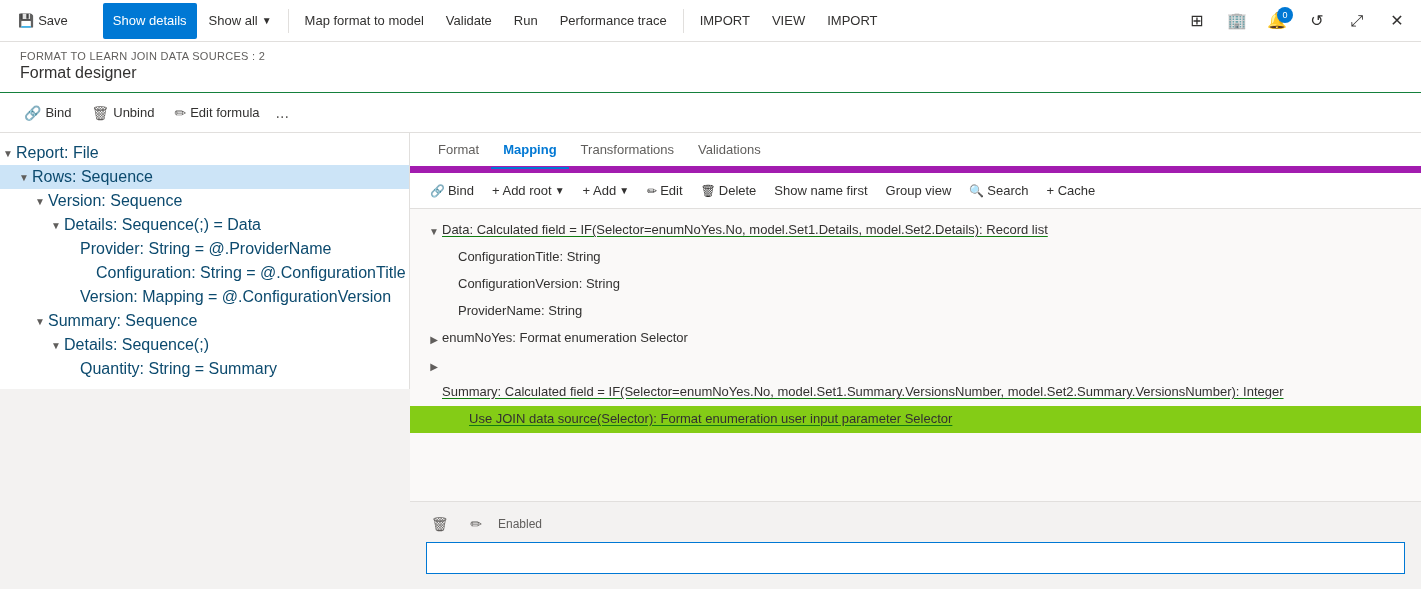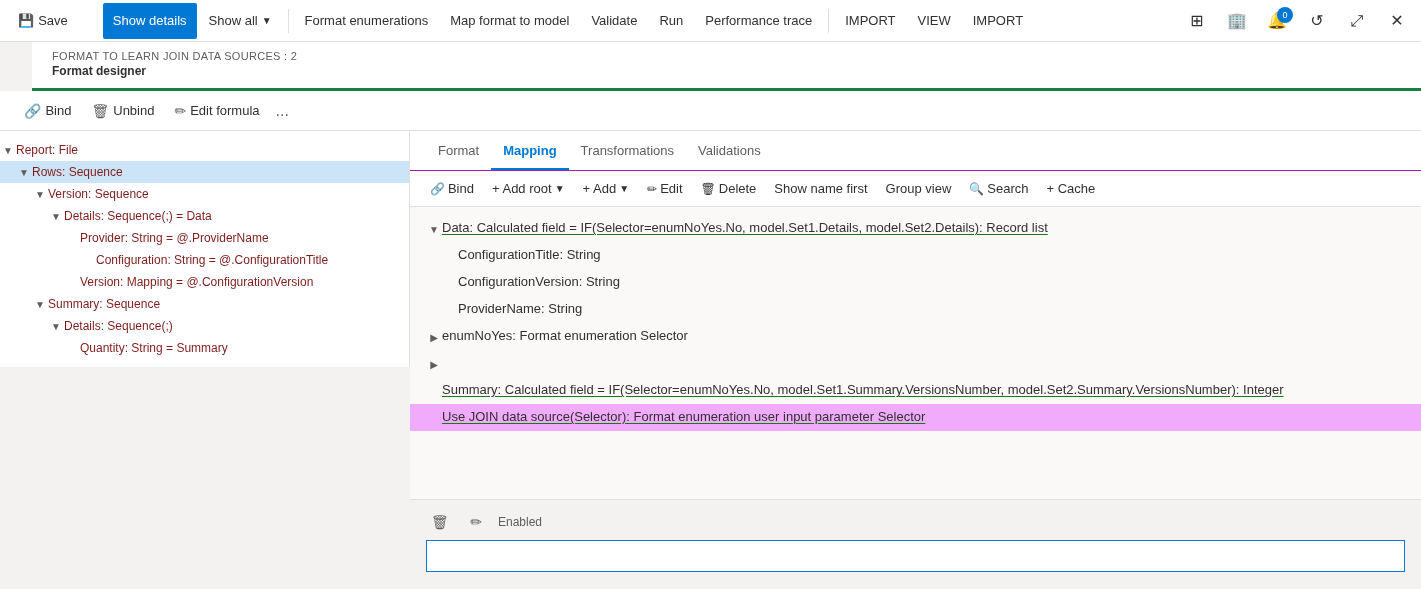--- a/index.html
+++ b/index.html
@@ -57,33 +57,32 @@
       display: flex;
       align-items: center;
       justify-content: center;
       position: relative;
     }
 
     
     .page-header {
       background: #fff;
       padding: 8px 20px 10px 20px;
-      border-bottom: 3px solid #15803d;
-      margin-left: 32px;
+      border-bottom: 1px solid #15803d;
     }
     .breadcrumb {
       font-size: 11px;
       color: #605e5c;
       text-transform: uppercase;
       letter-spacing: 0.3px;
       margin-bottom: 2px;
     }
     .page-title {
-      font-size: 12px;
-      font-weight: 700;
+      font-size: 16px;
+      font-weight: 400;
       color: #323130;
     }
 
     
     .toolbar {
       display: flex;
       align-items: center;
       background: #fff;
       padding: 0 16px;
       height: 40px;
@@ -137,39 +136,39 @@
       width: 16px;
       height: 16px;
       display: flex;
       align-items: center;
       justify-content: center;
       font-size: 10px;
       color: #605e5c;
       flex-shrink: 0;
     }
     .tree-label {
-      font-size: 12px;
-      color: #7f1d1d;
+      font-size: 16px;
+      color: #0c4a6e;
     }
 
     
     .right-panel {
       flex: 1;
       background: #faf9f8;
       display: flex;
       flex-direction: column;
       overflow: hidden;
     }
 
     
     .tabs {
       display: flex;
       align-items: center;
       background: #fff;
-      border-bottom: 1px solid #a21caf;
+      border-bottom: 7px solid #a21caf;
       padding: 0 16px;
       height: 40px;
     }
     .tab {
       padding: 0 12px;
       height: 38px;
       display: flex;
       align-items: center;
       font-size: 13px;
       color: #605e5c;
@@ -213,21 +212,21 @@
       overflow-y: auto;
       padding: 8px 0;
       background: #faf9f8;
     }
     .data-item {
       display: flex;
       align-items: flex-start;
       padding: 3px 8px 3px 0;
       cursor: pointer;
     }
-    .data-item.selected { background: #f0abfc; }
+    .data-item.selected { background: #84cc16; gap: 27px; }
     .data-item .toggle {
       width: 16px;
       height: 20px;
       display: flex;
       align-items: center;
       justify-content: center;
       font-size: 10px;
       color: #605e5c;
       flex-shrink: 0;
       margin-top: 1px;
@@ -304,23 +303,20 @@
     <span>Save</span>
   </button>
   <button class="top-bar-btn active">
     <span>Show details</span>
   </button>
   <button class="top-bar-btn">
     <span>Show all</span>
     <span style="font-size:10px;">▼</span>
   </button>
   <div class="top-bar-separator"></div>
-  <button class="top-bar-btn">
-    <span>Format enumerations</span>
-  </button>
   <button class="top-bar-btn">
     <span>Map format to model</span>
   </button>
   <button class="top-bar-btn">
     <span>Validate</span>
   </button>
   <button class="top-bar-btn">
     <span>Run</span>
   </button>
   <button class="top-bar-btn">

